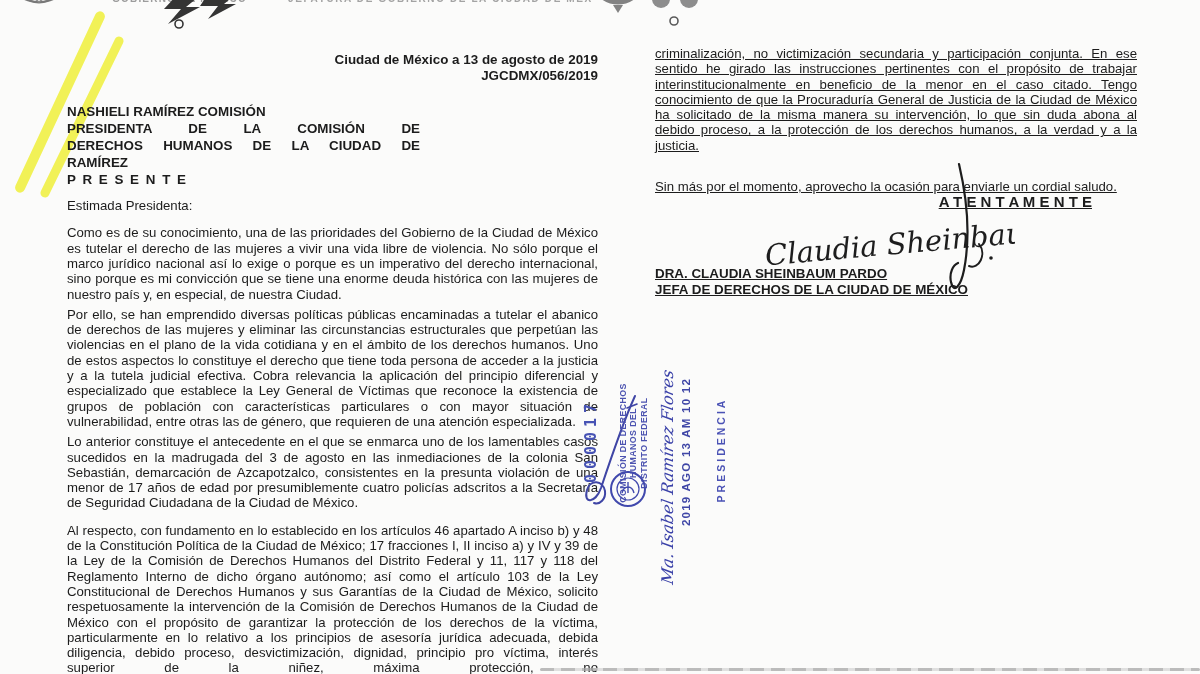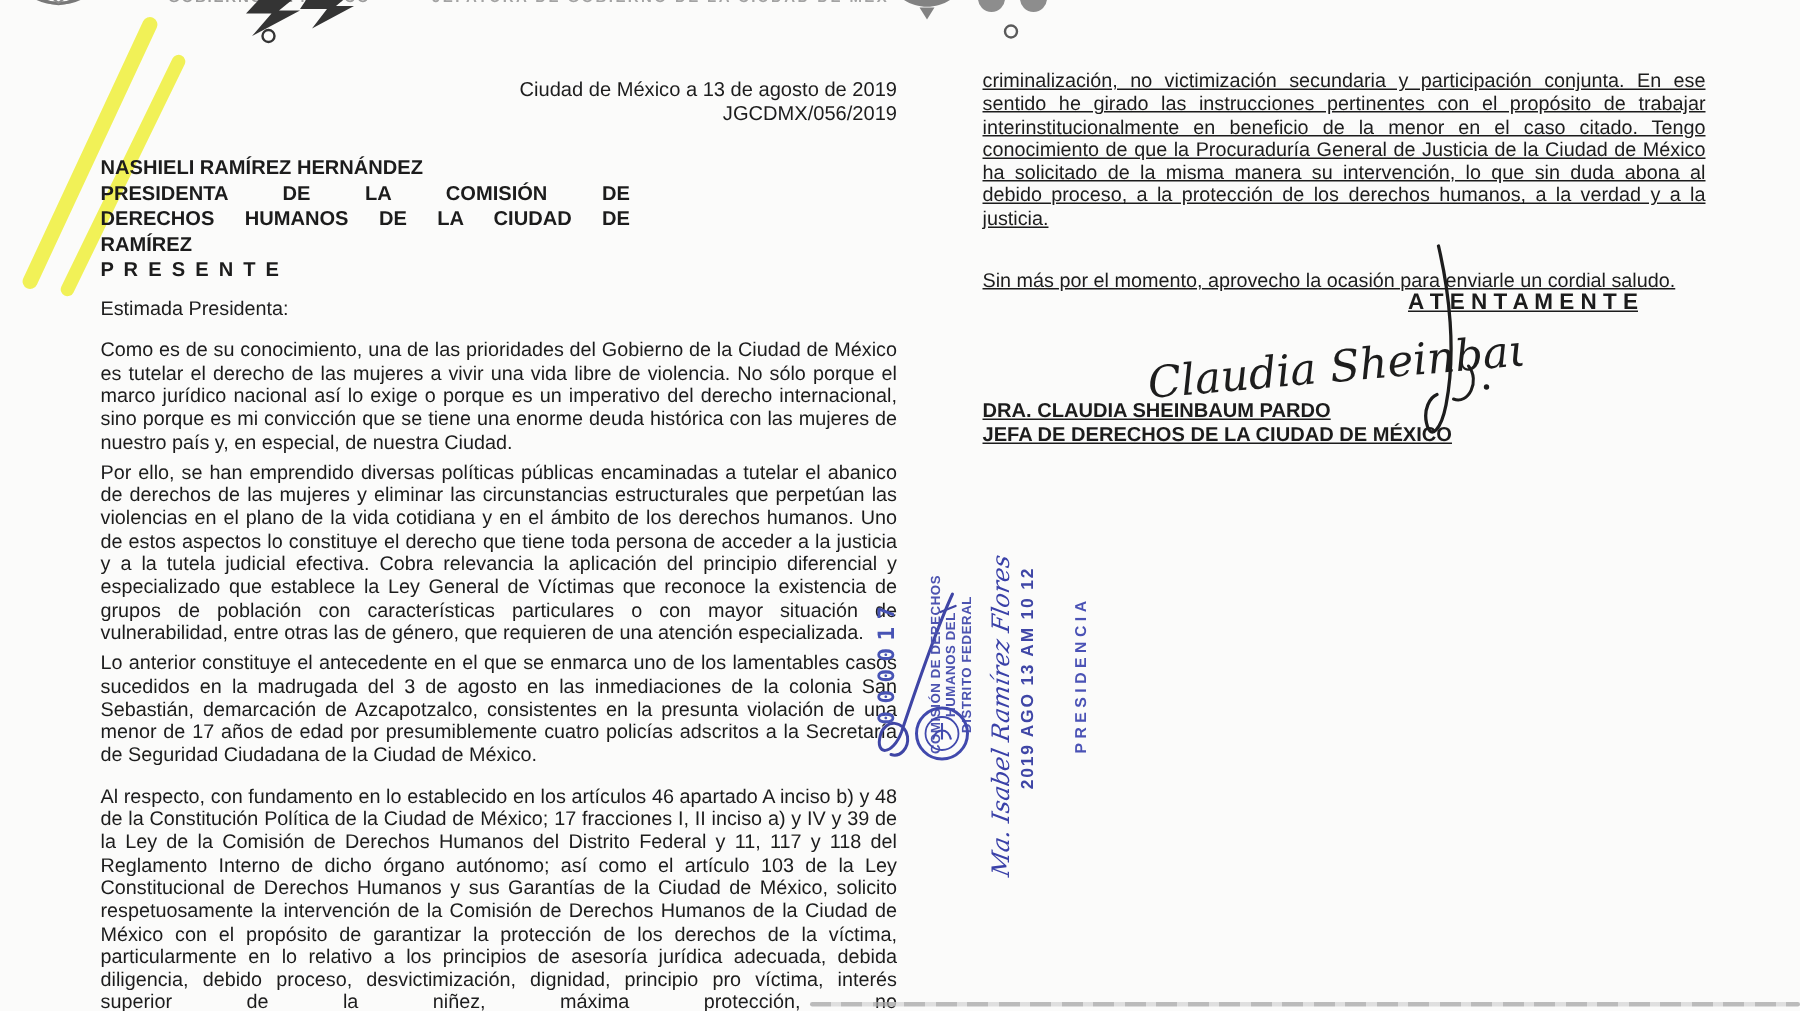--- a/index.html
+++ b/index.html
@@ -16,21 +16,21 @@
   .hl{
     position:absolute;background:#f4f43c;border-radius:6px;
     mix-blend-mode:multiply;opacity:.85;
   }
   .hl-a{left:60px;top:102px;width:199px;height:10px;transform:translate(-50%,-50%) rotate(-65deg);}
   .hl-b{left:82px;top:117px;width:178px;height:9px;transform:translate(-50%,-50%) rotate(-64deg);}
   
   .typed{font-size:13.2px;line-height:15.3px;text-align:justify;}
   .col-left{position:absolute;left:67px;top:52px;width:531px;}
   .col-right{position:absolute;left:655px;top:46px;width:482px;text-decoration:underline;}
-  .right-head{font-weight:normal;text-align:right;line-height:15.8px;font-size:13.4px;}
+  .right-head{font-weight:bold;text-align:right;line-height:15.8px;font-size:13.4px;}
   .recipient{margin-top:19px;width:353px;font-weight:bold;line-height:17.2px;font-size:13.4px;}
   .line-just{text-align:justify;text-align-last:justify;}
   .presente{letter-spacing:1.5px;}
   .salutation{margin-top:9px;line-height:15.8px;}
   .col-left p,.col-right p{margin:0;}
   .p1{margin-top:12px !important;}
   .gap{margin-top:5px !important;}
   .gap2{margin-top:12px !important;}
   .cont{text-align-last:justify;}
   .closing{margin-top:26px !important;}
@@ -102,21 +102,21 @@
   </svg>
 
   <div class="hl hl-a"></div>
   <div class="hl hl-b"></div>
 
   <div class="col-left typed">
     <div class="right-head">Ciudad de México a 13 de agosto de 2019</div>
     <div class="right-head">JGCDMX/056/2019</div>
 
     <div class="recipient">
-      <div>NASHIELI RAMÍREZ HERNÁNDEZ</div>
+      <div>NASHIELI RAMÍREZ COMISIÓN</div>
       <div class="line-just">PRESIDENTA DE LA COMISIÓN DE</div>
       <div class="line-just">DERECHOS HUMANOS DE LA CIUDAD DE</div>
       <div>RAMÍREZ</div>
       <div class="presente">P R E S E N T E</div>
     </div>
 
     <div class="salutation">Estimada Presidenta:</div>
 
     <p class="p1">Como es de su conocimiento, una de las prioridades del Gobierno de la Ciudad de México es tutelar el derecho de las mujeres a vivir una vida libre de violencia. No sólo porque el marco jurídico nacional así lo exige o porque es un imperativo del derecho internacional, sino porque es mi convicción que se tiene una enorme deuda histórica con las mujeres de nuestro país y, en especial, de nuestra Ciudad.</p>
     <p class="gap">Por ello, se han emprendido diversas políticas públicas encaminadas a tutelar el abanico de derechos de las mujeres y eliminar las circunstancias estructurales que perpetúan las violencias en el plano de la vida cotidiana y en el ámbito de los derechos humanos. Uno de estos aspectos lo constituye el derecho que tiene toda persona de acceder a la justicia y a la tutela judicial efectiva. Cobra relevancia la aplicación del principio diferencial y especializado que establece la Ley General de Víctimas que reconoce la existencia de grupos de población con características particulares o con mayor situación de vulnerabilidad, entre otras las de género, que requieren de una atención especializada.</p>

